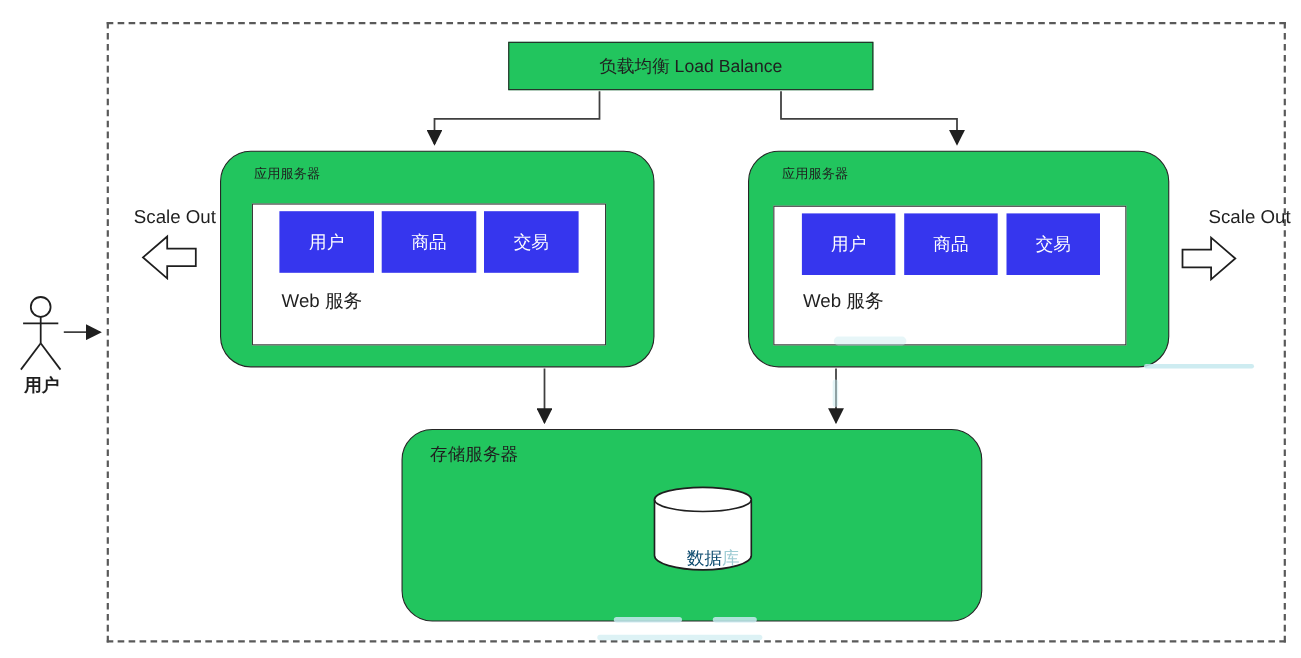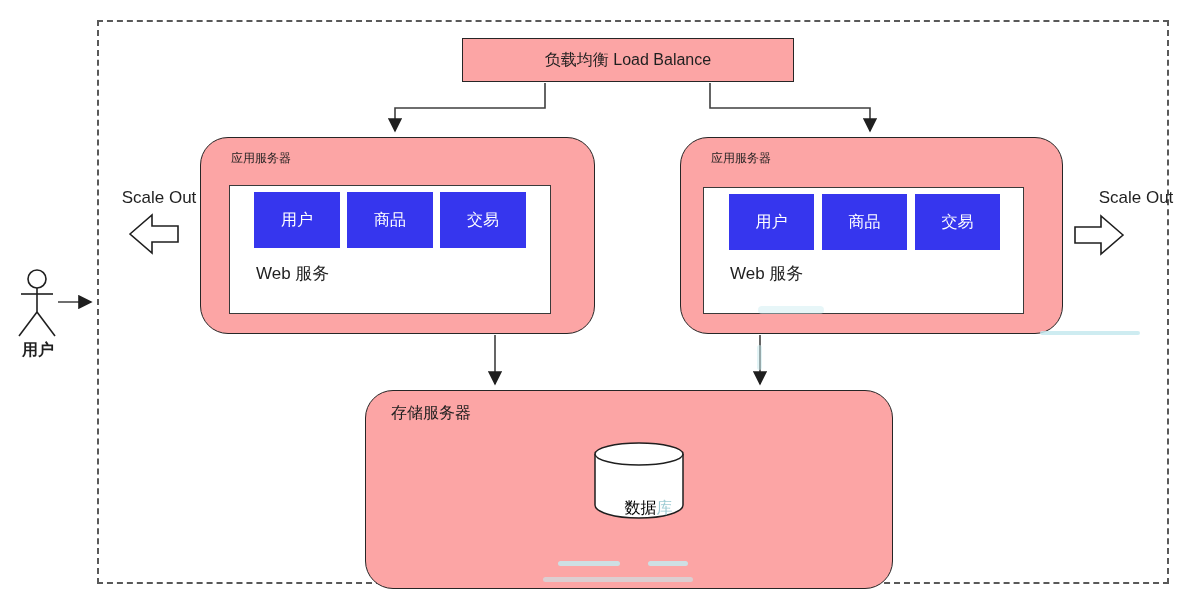--- a/index.html
+++ b/index.html
@@ -4,46 +4,46 @@
 <style>
   html,body{margin:0;padding:0;background:#ffffff;}
   .stage{
     position:relative;width:1183px;height:598px;background:#fff;overflow:hidden;
     font-family:"Liberation Sans","DejaVu Sans",sans-serif;color:#1f1f1f;
   }
   .boundary{
     position:absolute;left:97px;top:20px;width:1068px;height:560px;
     border:2px dashed #595959;z-index:0;
   }
-  .node{position:absolute;background:#fca5a5;border:1.5px solid #262626;box-sizing:border-box;z-index:1;}
+  .node{position:absolute;background:#22c55e;border:1.5px solid #262626;box-sizing:border-box;z-index:1;}
   .lb-box{left:462px;top:38px;width:332px;height:44px;display:flex;align-items:center;justify-content:center;font-size:16px;}
   .app-server{border-radius:28px;}
   .app-left{left:200px;top:137px;width:395px;height:197px;}
   .app-right{left:680px;top:137px;width:383px;height:197px;}
   .node-title{position:absolute;left:30px;top:12px;font-size:12px;}
   .web-box{position:absolute;background:#fff;border:1.5px solid #3a3a3a;box-sizing:border-box;}
   .web-left{left:28px;top:47px;width:322px;height:129px;}
   .web-right{left:22px;top:49px;width:321px;height:127px;}
   .web-label{position:absolute;left:26px;bottom:28px;font-size:17px;}
   .module{
     position:absolute;top:6px;height:56px;background:#3636ee;color:#ffffff;
     display:flex;align-items:center;justify-content:center;font-size:16px;
   }
   .m0{left:24px;width:86px;} .m1{left:117px;width:86px;} .m2{left:210px;width:86px;}
   .mr0{left:25px;width:85px;} .mr1{left:118px;width:85px;} .mr2{left:211px;width:85px;}
-  .storage{left:365px;top:390px;width:528px;height:199px;border-radius:28px;}
+  .storage{left:365px;top:390px;width:528px;height:175px;border-radius:28px;}
   .storage-title{position:absolute;left:25px;top:12px;font-size:16px;}
   .scale-label{position:absolute;top:188px;font-size:17px;z-index:1;white-space:nowrap;margin-left:19px;}
   .scale-left{left:101px;width:78px;text-align:center;}
   .scale-right{left:1077px;width:80px;text-align:center;}
   .actor-label{position:absolute;left:16px;top:340px;width:44px;text-align:center;font-size:16px;font-weight:600;z-index:1;}
   .overlay{position:absolute;left:0;top:0;width:1183px;height:598px;z-index:2;pointer-events:none;}
   .db-label{position:absolute;left:596px;top:480px;width:87px;text-align:center;font-size:16px;z-index:3;white-space:pre;}
   .tables-label{position:absolute;left:520px;top:527px;width:262px;text-align:center;font-size:18px;z-index:3;white-space:pre;}
-  .tone-dark{color:#000000;text-align:right;}
+  .tone-dark{color:#0c4a6e;text-align:right;}
   .tone-dark-hl{color:#2e3a40;background:#ddf2f4;}
   .tone-cyan{color:#9fccd4;}
   .tone-mid{color:#4a6a70;}
   .tone-light{color:#b4dfe5;}
   .tone-cyan2{color:#90c6cf;}
   .wm{position:absolute;background:rgba(198,233,238,0.85);border-radius:3px;z-index:4;pointer-events:none;}
   .wm1{left:558px;top:561px;width:62px;height:5px;}
   .wm2{left:648px;top:561px;width:40px;height:5px;}
   .wm3{left:543px;top:577px;width:150px;height:5px;opacity:.7;}
   .wm4{left:1040px;top:331px;width:100px;height:4px;}

